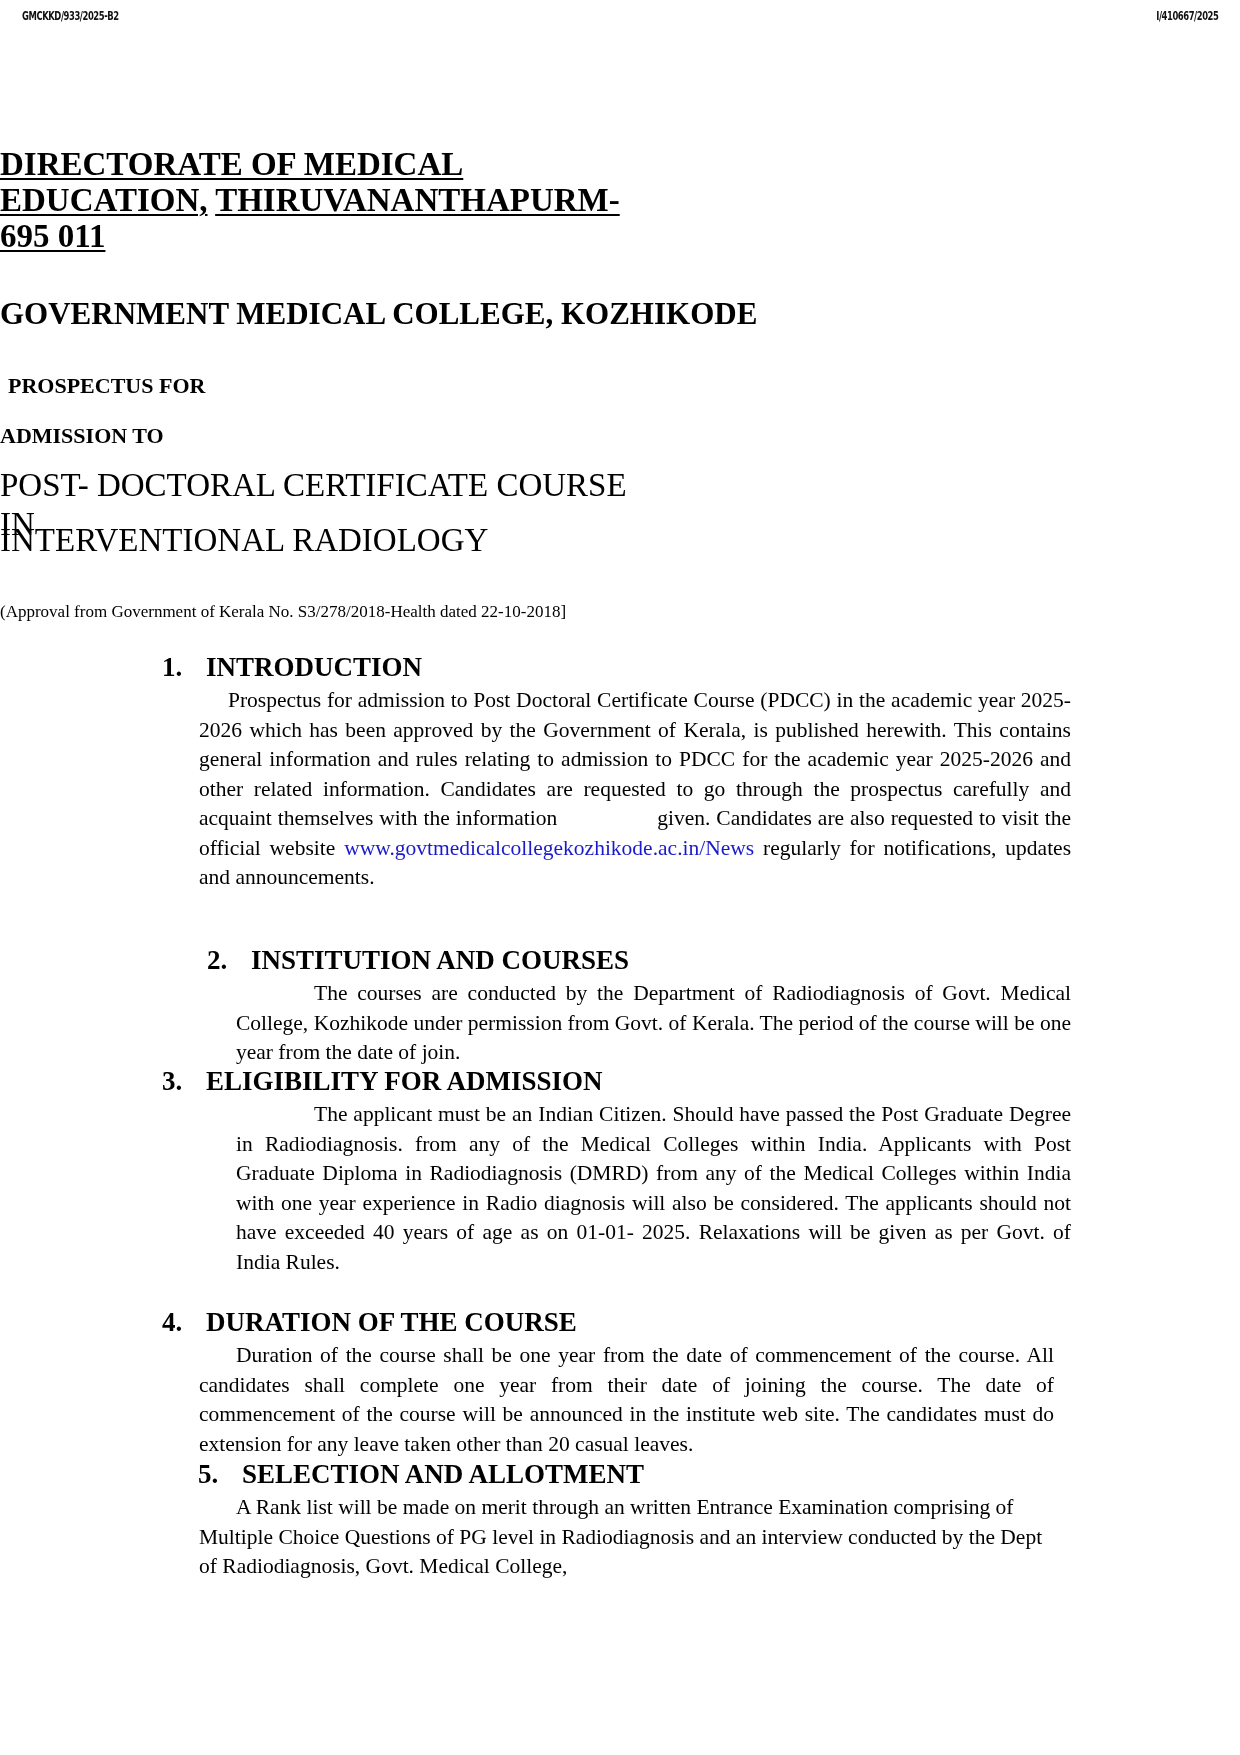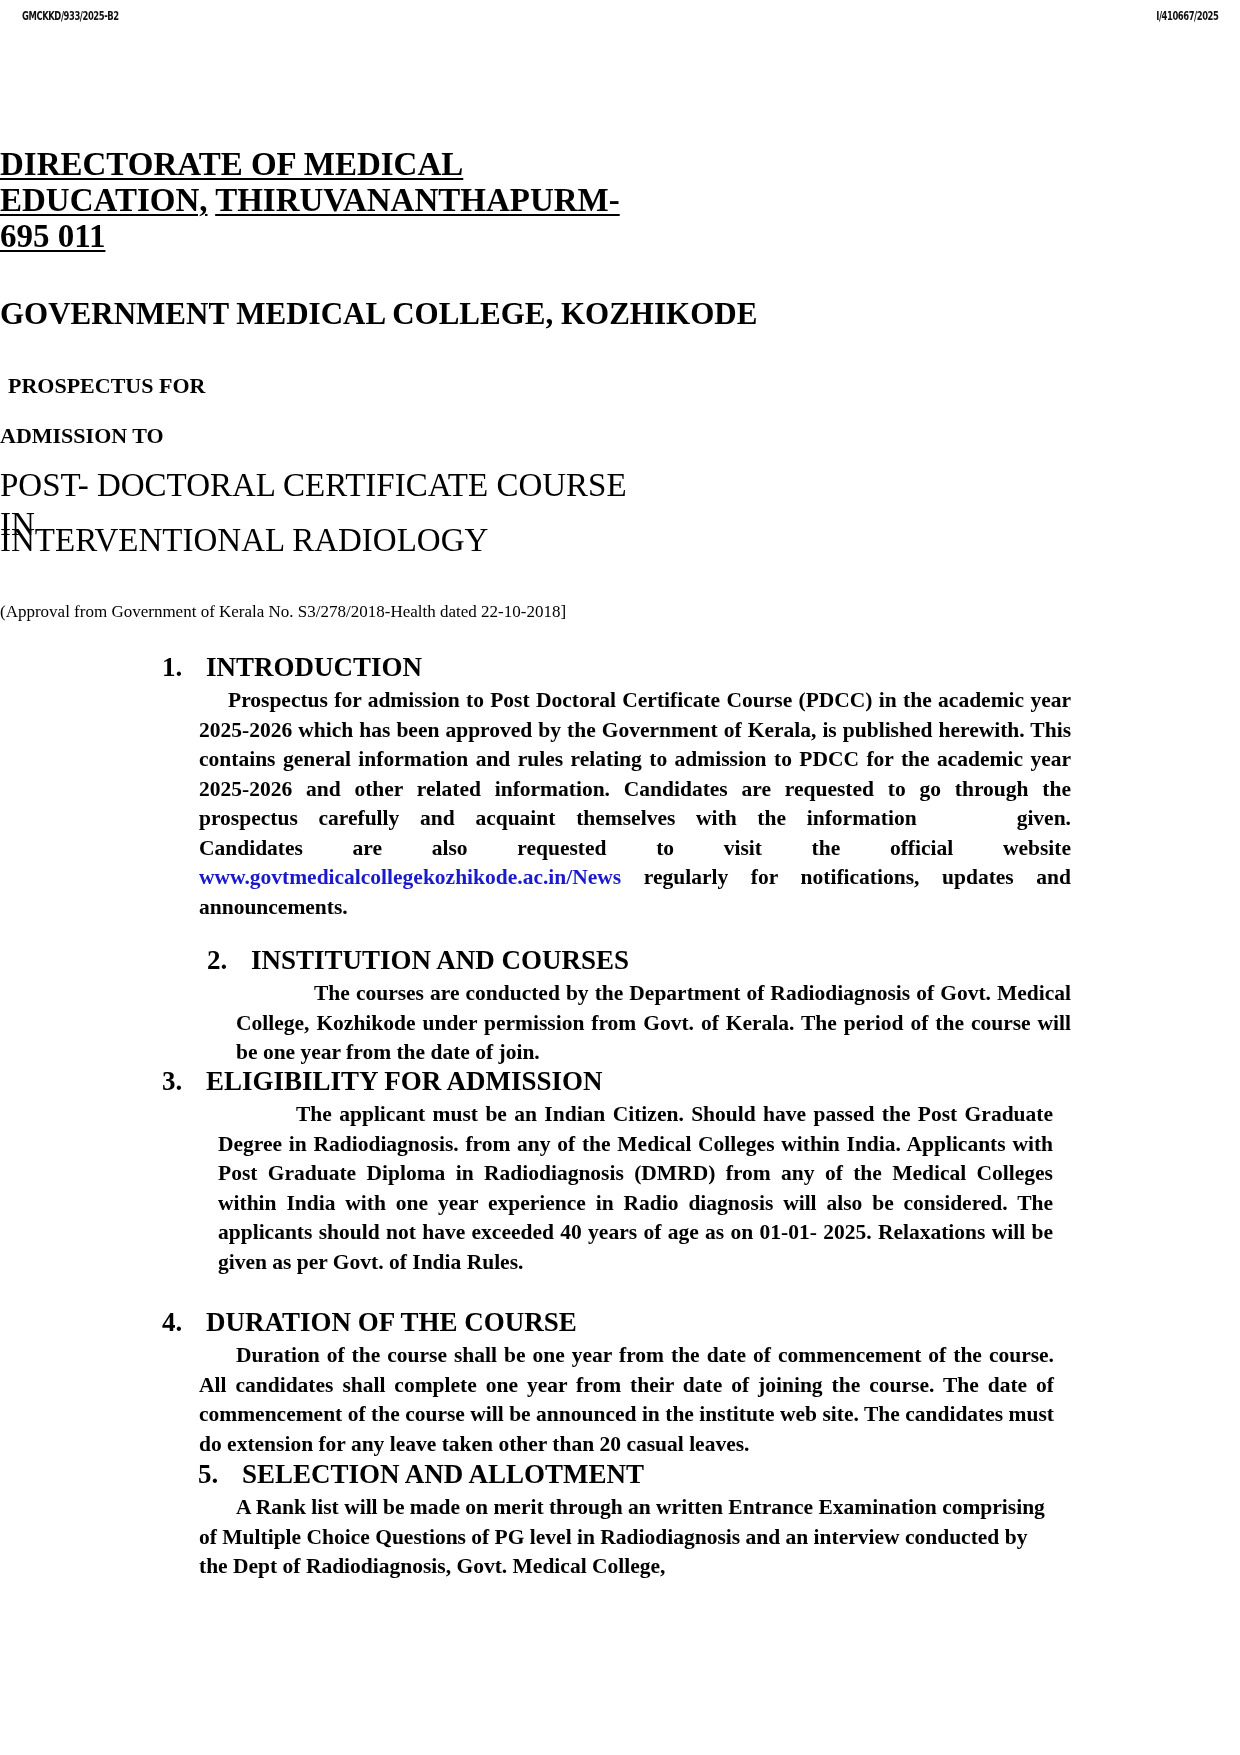--- a/index.html
+++ b/index.html
@@ -85,32 +85,32 @@
       font-weight: bold;
       white-space: nowrap;
     }
     .sec-num { display: inline-block; width: 44px; }
     .sec-body {
       position: absolute;
       font-size: 21.5px;
       line-height: 29.5px;
       text-align: justify;
     }
-    .sec-body p { margin: 0; font-weight: bold; }
+    .sec-body p { margin: 0; }
     .link { color: #1a1acc; }
     .gap { display: inline-block; width: 100px; }
 
     #s1 .sec-head { top: 652px; }
     #s1 .sec-body { top: 686px; left: 199px; width: 872px; text-indent: 29px; }
 
     #s2 .sec-head { top: 945px; margin-left: 45px; }
     #s2 .sec-body { top: 979px; left: 236px; width: 835px; text-indent: 78px; }
 
     #s3 .sec-head { top: 1066px; }
-    #s3 .sec-body { top: 1100px; left: 218px; width: 835px; text-indent: 78px; }
+    #s3 .sec-body { top: 1100px; left: 236px; width: 835px; text-indent: 78px; }
 
     #s4 .sec-head { top: 1307px; }
     #s4 .sec-body { top: 1341px; left: 199px; width: 855px; text-indent: 37px; }
 
     #s5 .sec-head { top: 1459px; margin-left: 36px; }
     #s5 .sec-body { top: 1493px; left: 199px; width: 855px; text-indent: 37px; text-align: left; }
   </style>
 </head>
 <body>
 

